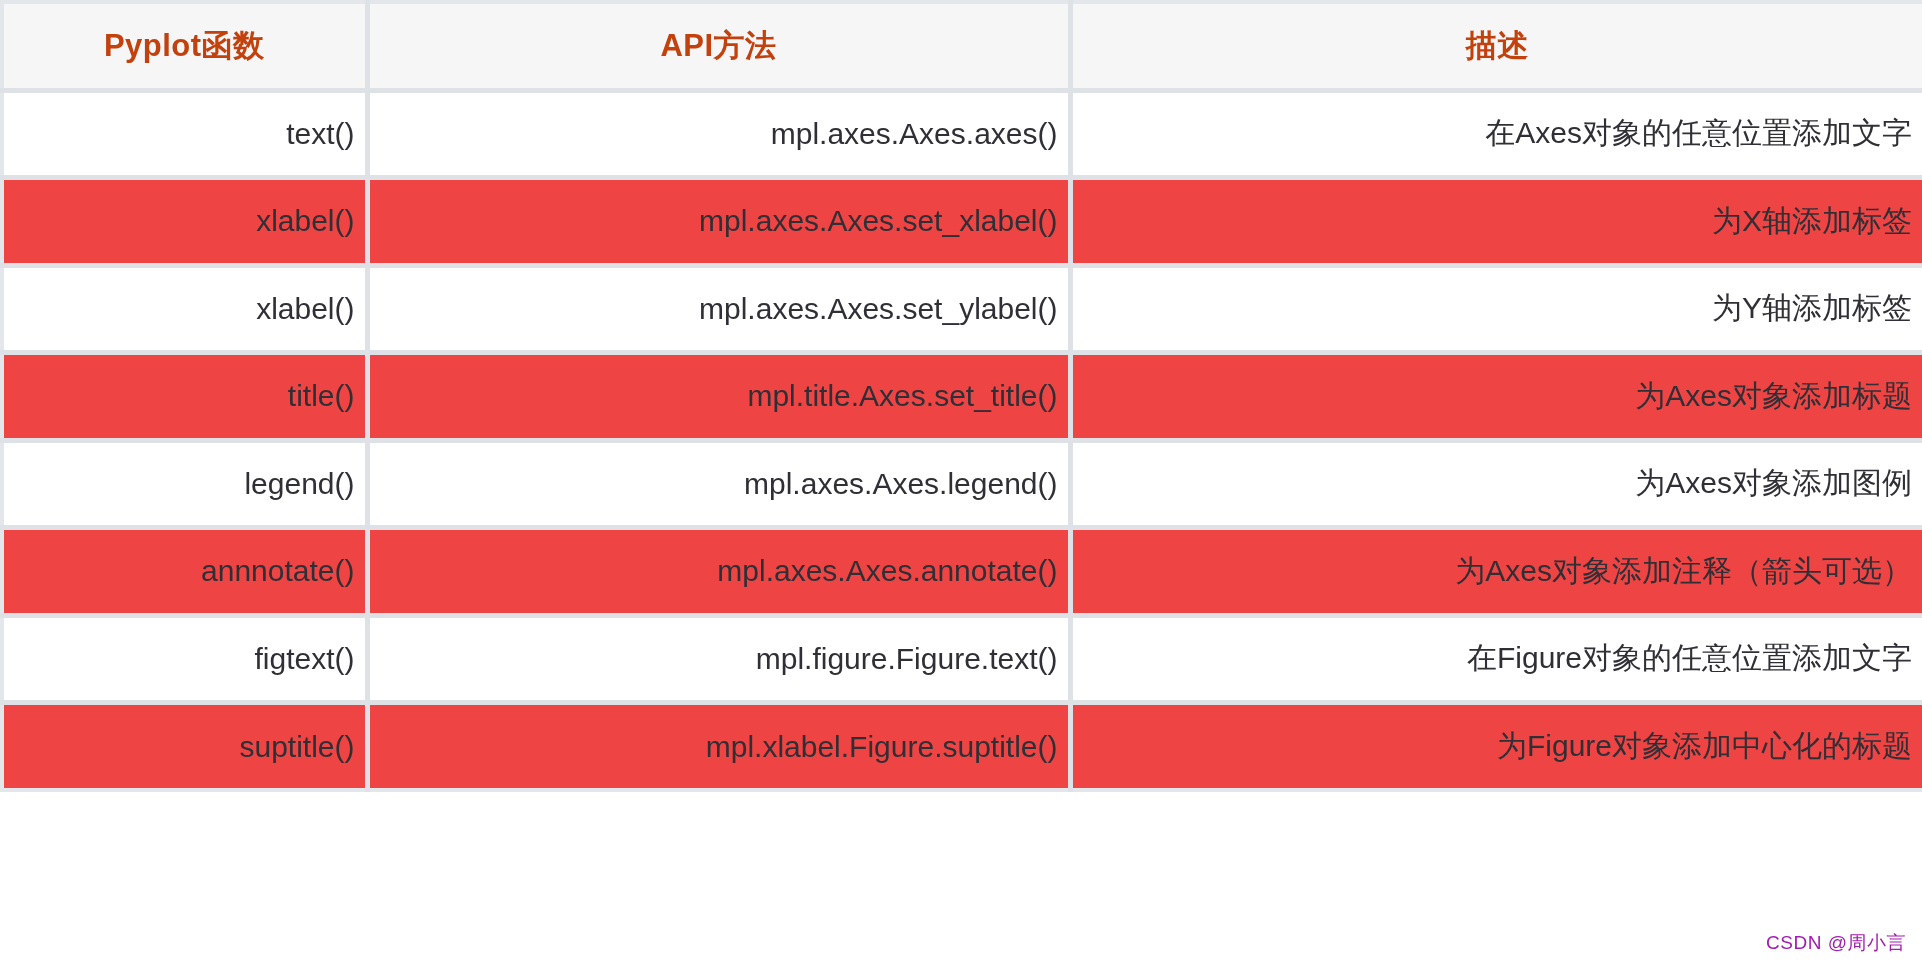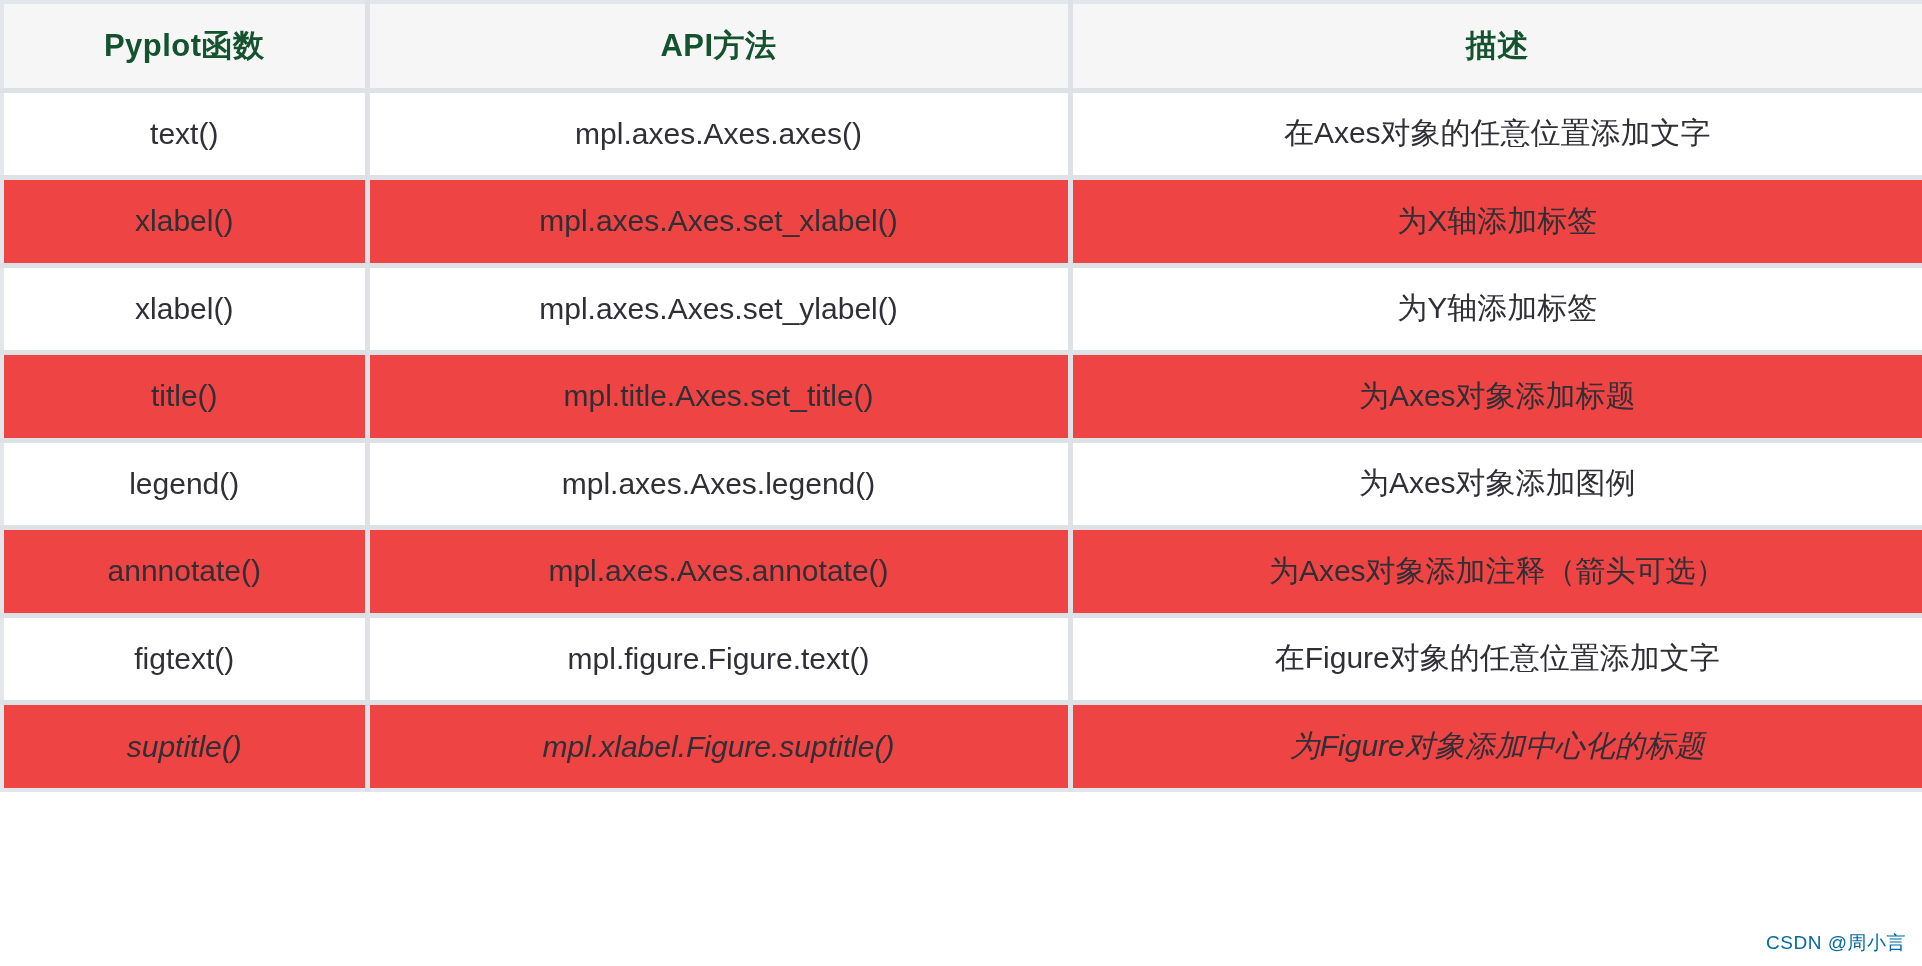--- a/index.html
+++ b/index.html
@@ -45,61 +45,61 @@
   }
 
   table.api-table th:last-child,
   table.api-table td:last-child {
     border-right: 4px solid #e3e6ea;
   }
 
   table.api-table tr.header-row th {
     height: 88px;
     background: #f6f6f7;
-    color: #14532d;
+    color: #c2410c;
     font-weight: bold;
     font-size: 31px;
     letter-spacing: 0.5px;
     border-top: 4px solid #e3e6ea;
   }
 
   table.api-table tr.header-row th:first-child {
     border-left: 4px solid #e3e6ea;
   }
 
   table.api-table tbody td {
     height: 87.5px;
     font-size: 30px;
     color: #2f2f35;
     font-weight: normal;
+    text-align: right;
   }
 
   table.api-table tbody td:first-child {
     border-left: 4px solid #e3e6ea;
   }
 
   table.api-table tbody tr.row-shaded td {
     background: #ef4444;
   }
 
   table.api-table tbody tr.row-plain td {
     background: #ffffff;
   }
 
   table.api-table tbody tr:last-child td {
     border-bottom: 4px solid #e3e6ea;
-    font-style: italic;
   }
 
   .watermark {
     position: absolute;
     right: 16px;
     bottom: 10px;
     font-size: 19px;
-    color: #0369a1;
+    color: #a21caf;
     font-family: "Liberation Sans", "DejaVu Sans", sans-serif;
     letter-spacing: 0.5px;
     pointer-events: none;
     white-space: nowrap;
   }
 </style>
 </head>
 <body>
 
 <div id="table-wrap">

